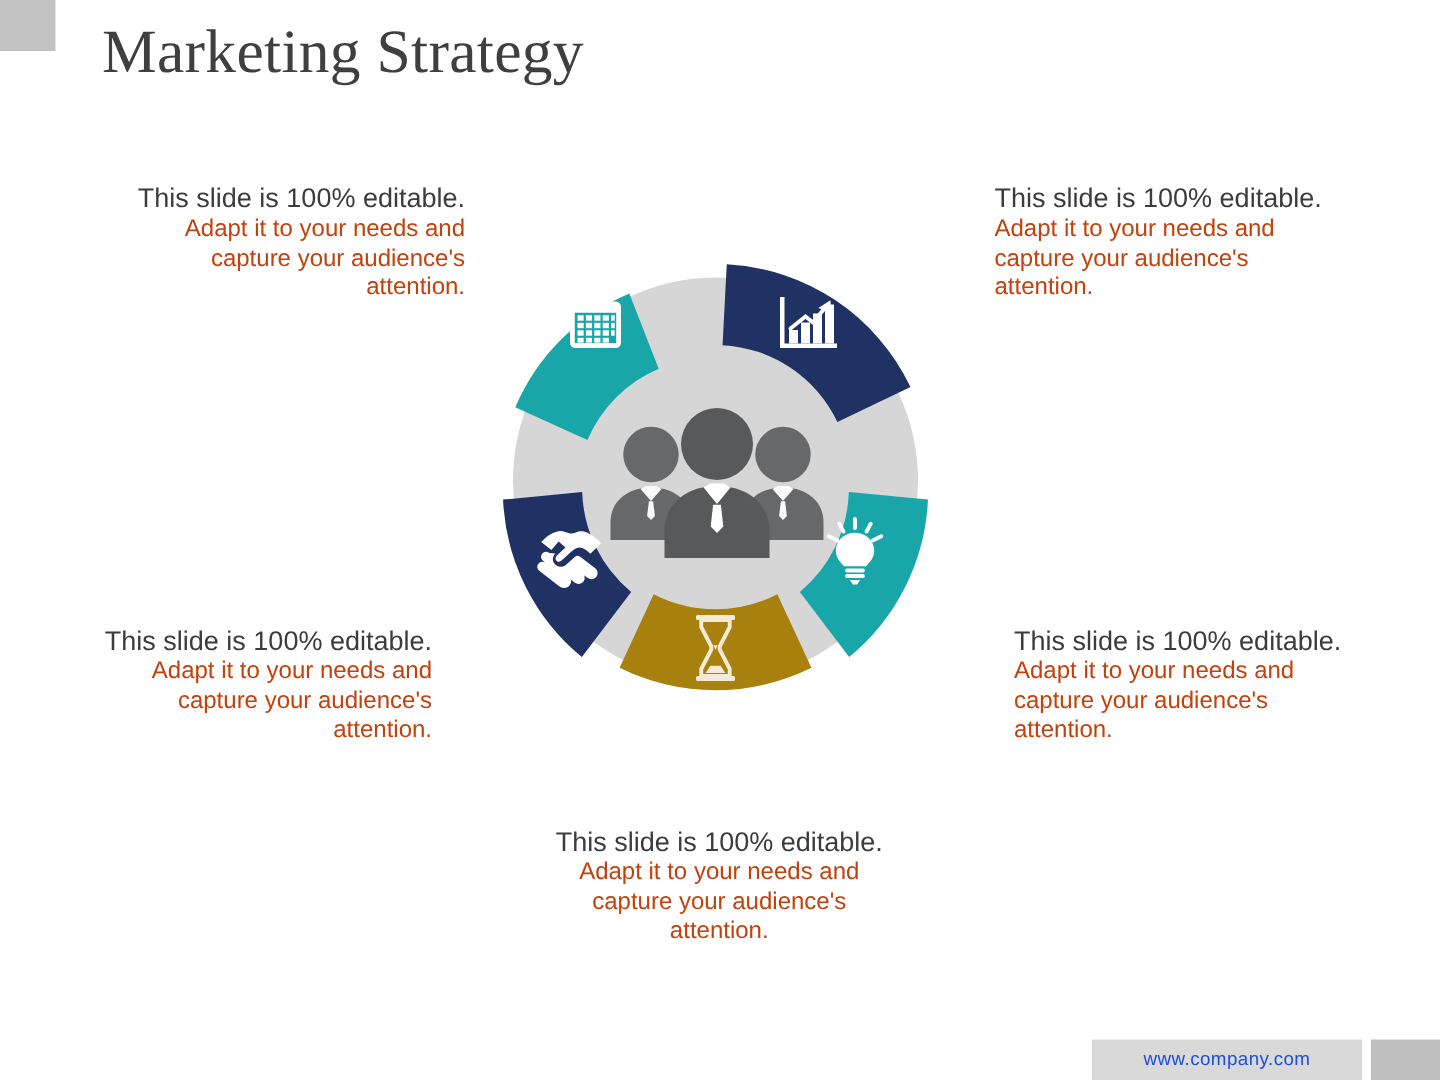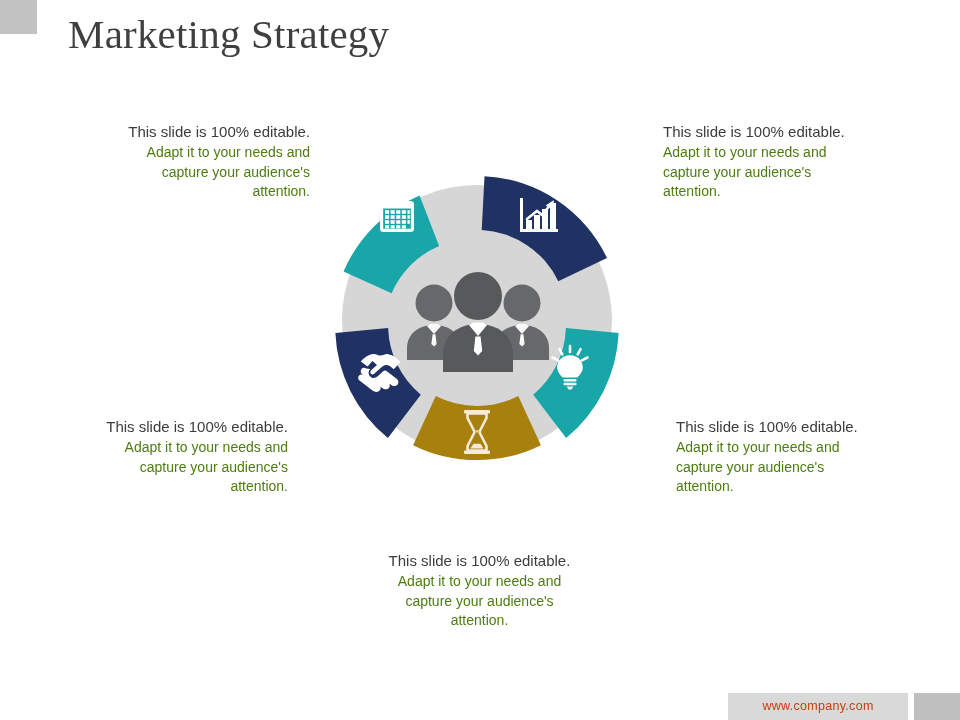--- a/index.html
+++ b/index.html
@@ -46,30 +46,30 @@
     width: 400px;
     height: 400px;
   }
   .diagram svg { display: block; }
 
   
   .caption {
     position: absolute;
   }
   .caption .cap-head {
-    font-size: 15px;
+    font-size: 18px;
     line-height: 20px;
     color: #3c3c3c;
     font-weight: 400;
     margin: 0 0 1px 0;
   }
   .caption .cap-body {
-    font-size: 14px;
+    font-size: 16px;
     line-height: 19.5px;
-    color: #4d7c0f;
+    color: #c2410c;
     margin: 0;
     white-space: pre-line;
   }
 
   .cap-tl { left: 40px;  top: 122px; width: 270px; text-align: right; }
   .cap-tr { left: 663px; top: 122px; width: 265px; text-align: left;  }
   .cap-bl { left: 18px;  top: 417px; width: 270px; text-align: right; }
   .cap-br { left: 676px; top: 417px; width: 265px; text-align: left;  }
   .cap-bc { left: 337px; top: 551px; width: 285px; text-align: center; }
 
@@ -84,21 +84,21 @@
   }
   .footer-url {
     position: absolute;
     left: 728px;
     top: 693px;
     width: 180px;
     height: 27px;
     line-height: 27px;
     text-align: center;
     font-size: 12.5px;
-    color: #c2410c;
+    color: #1d4ed8;
     letter-spacing: 0.3px;
   }
   .footer-square {
     position: absolute;
     left: 914px;
     top: 693px;
     width: 46px;
     height: 27px;
     background: #bfbfbf;
   }

